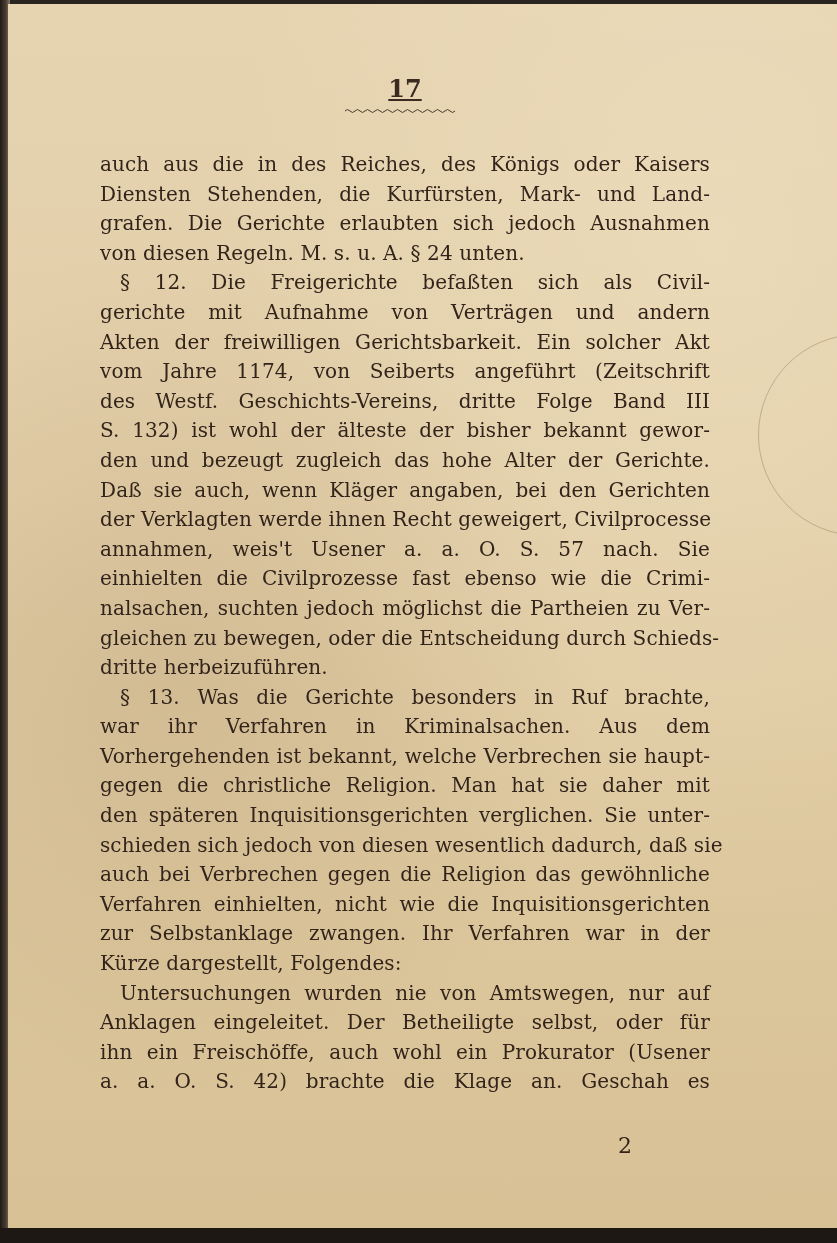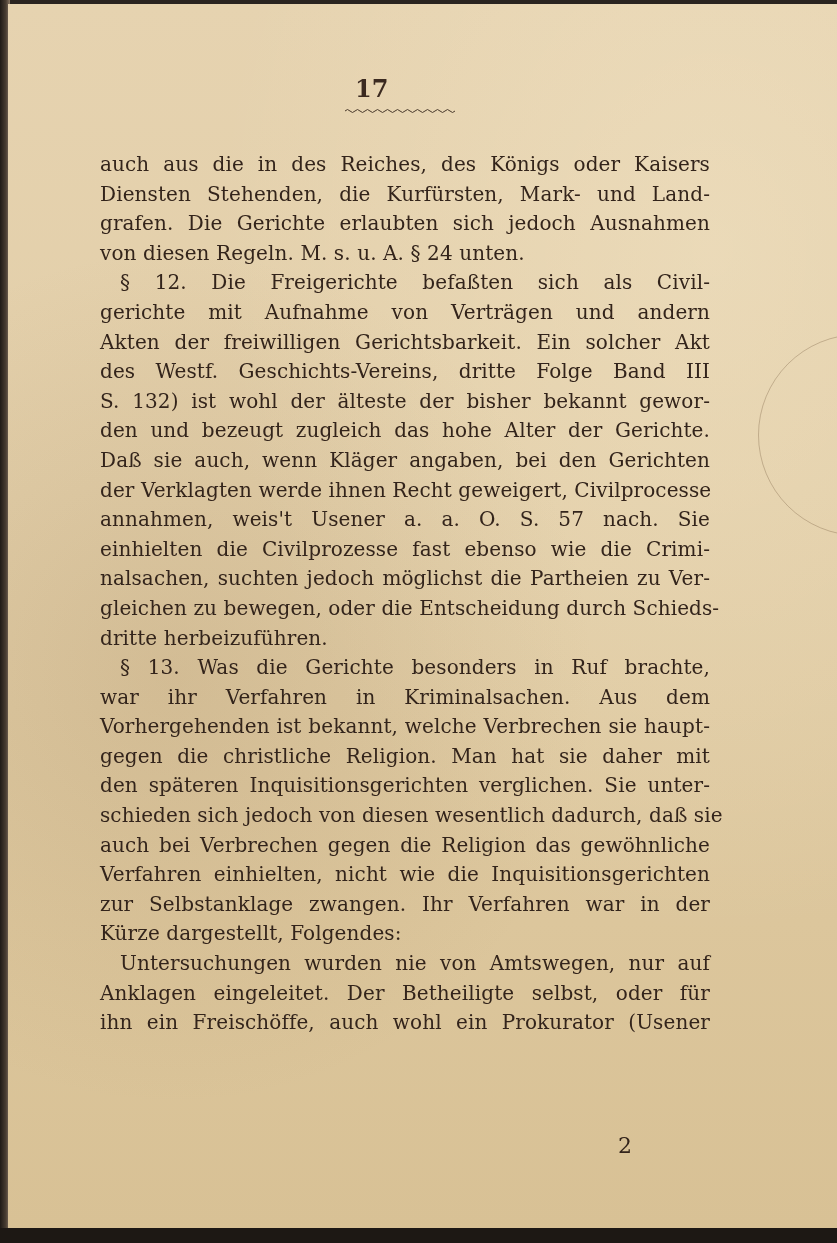--- a/index.html
+++ b/index.html
@@ -21,22 +21,22 @@
   }
   .bottom-band {
     position:absolute; left:0; top:1228px; width:837px; height:15px;
     background:#1d1814;
   }
   .fold-curve {
     position:absolute; left:750px; top:330px; width:200px; height:200px;
     border:1px solid rgba(120,95,65,0.35); border-radius:50%;
   }
   .page-number {
-    position:absolute; left:355px; top:74px; width:100px; text-align:left;
-    font-size:24px; font-weight:bold; color:#3b2a20;
+    position:absolute; left:355px; top:74px; width:100px; text-align:center;
+    font-size:24px; font-weight:bold; color:#3b2a20;text-decoration:underline;
   }
   .wavy-rule {
     position:absolute; left:345px; top:106px; width:110px; height:10px;
   }
   .text-block {
     position:absolute; left:100px; top:150px; width:610px;
     color:#33241b; font-size:20px;
   }
   .line {
     height:29.6px; line-height:29.6px; white-space:nowrap;
@@ -65,20 +65,21 @@
 </svg>
 
 <div class="text-block">
   <div class="line">auch aus die in des Reiches, des Königs oder Kaisers</div>
   <div class="line">Diensten Stehenden, die Kurfürsten, Mark- und Land-</div>
   <div class="line">grafen. Die Gerichte erlaubten sich jedoch Ausnahmen</div>
   <div class="line last">von diesen Regeln. M. s. u. A. § 24 unten.</div>
   <div class="line indent">§ 12. Die Freigerichte befaßten sich als Civil-</div>
   <div class="line">gerichte mit Aufnahme von Verträgen und andern</div>
   <div class="line">Akten der freiwilligen Gerichtsbarkeit. Ein solcher Akt</div>
+  <div class="line">vom Jahre 1174, von Seiberts angeführt (Zeitschrift</div>
   <div class="line">des Westf. Geschichts-Vereins, dritte Folge Band III</div>
   <div class="line">S. 132) ist wohl der älteste der bisher bekannt gewor-</div>
   <div class="line">den und bezeugt zugleich das hohe Alter der Gerichte.</div>
   <div class="line">Daß sie auch, wenn Kläger angaben, bei den Gerichten</div>
   <div class="line">der Verklagten werde ihnen Recht geweigert, Civilprocesse</div>
   <div class="line">annahmen, weis't Usener a. a. O. S. 57 nach. Sie</div>
   <div class="line">einhielten die Civilprozesse fast ebenso wie die Crimi-</div>
   <div class="line">nalsachen, suchten jedoch möglichst die Partheien zu Ver-</div>
   <div class="line">gleichen zu bewegen, oder die Entscheidung durch Schieds-</div>
   <div class="line last">dritte herbeizuführen.</div>
@@ -88,17 +89,18 @@
   <div class="line">gegen die christliche Religion. Man hat sie daher mit</div>
   <div class="line">den späteren Inquisitionsgerichten verglichen. Sie unter-</div>
   <div class="line">schieden sich jedoch von diesen wesentlich dadurch, daß sie</div>
   <div class="line">auch bei Verbrechen gegen die Religion das gewöhnliche</div>
   <div class="line">Verfahren einhielten, nicht wie die Inquisitionsgerichten</div>
   <div class="line">zur Selbstanklage zwangen. Ihr Verfahren war in der</div>
   <div class="line last">Kürze dargestellt, Folgendes:</div>
   <div class="line indent">Untersuchungen wurden nie von Amtswegen, nur auf</div>
   <div class="line">Anklagen eingeleitet. Der Betheiligte selbst, oder für</div>
   <div class="line">ihn ein Freischöffe, auch wohl ein Prokurator (Usener</div>
+  <div class="line">a. a. O. S. 42) brachte die Klage an. Geschah es</div>
 </div>
 
 <div class="footer-sig">2</div>
 
 <div class="bottom-band"></div>
 
 </body></html>

